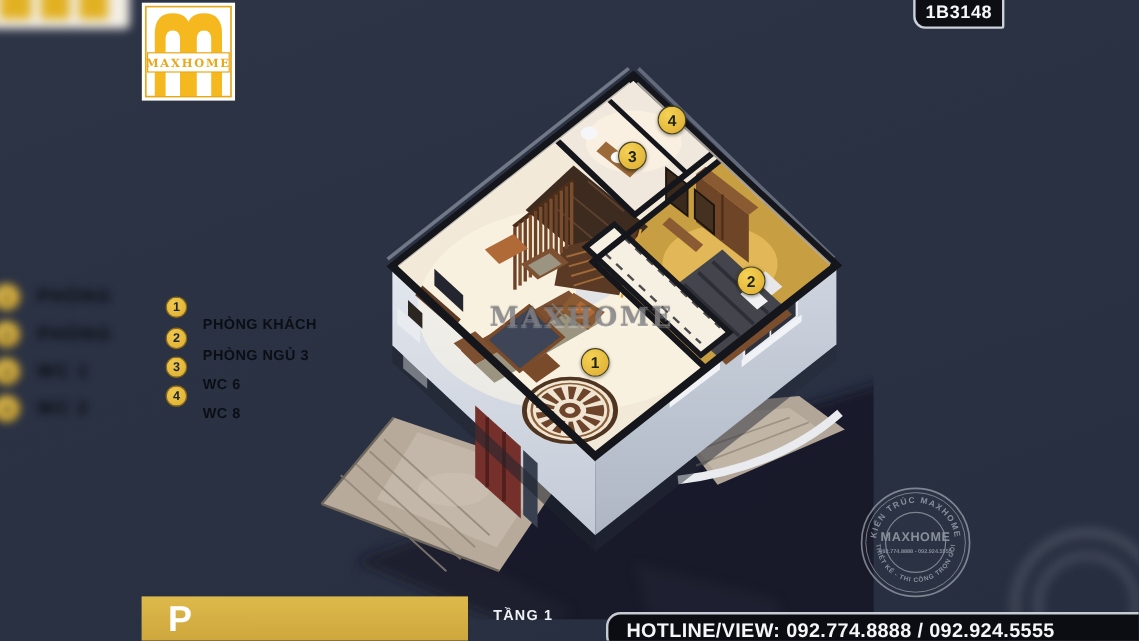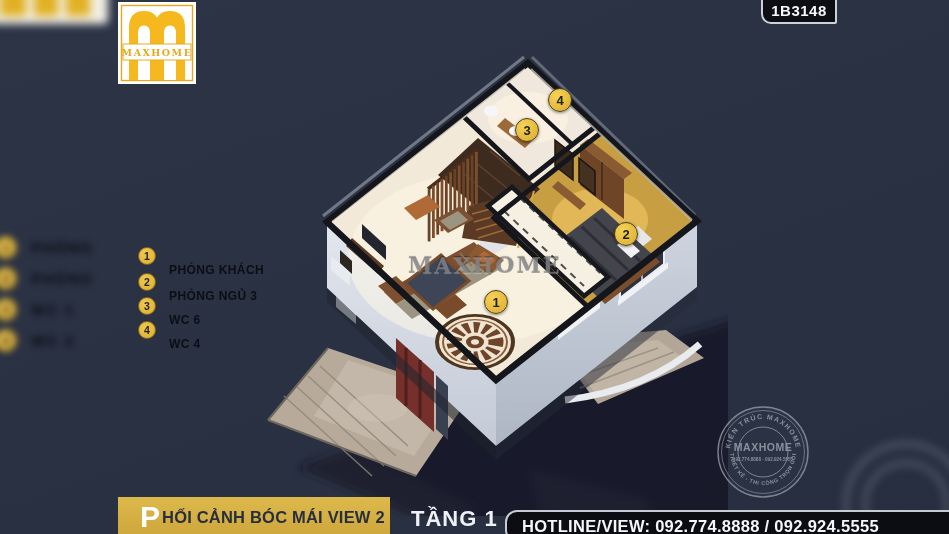--- a/index.html
+++ b/index.html
@@ -62,21 +62,21 @@
              border:2px solid rgba(165,171,182,.85);filter:blur(5px);}
   #seal-blur .inner{position:absolute;left:17px;top:17px;width:80px;height:80px;border-radius:50%;
                     border:2px solid rgba(165,171,182,.8);}
 
   
   #title-box{left:118px;top:497px;width:272px;height:40px;
              background:linear-gradient(180deg,#ddb94b,#cda53c);
              display:flex;align-items:center;padding-left:22px;box-sizing:border-box;}
   #title-box .cap{color:#ffffff;font-size:30px;font-weight:bold;line-height:26px;margin-right:2px;}
   #title-box .rest{color:#272e3e;font-size:16.5px;font-weight:bold;letter-spacing:.2px;white-space:nowrap;}
-  #floor-label{left:411px;top:506px;color:#eef1f6;font-size:22px;font-weight:bold;letter-spacing:1px;}
+  #floor-label{left:411px;top:506px;color:#eef1f6;font-size:12px;font-weight:bold;letter-spacing:1px;}
   #hotline{left:505px;top:510px;width:460px;height:28px;background:#0b0d12;
            border:2px solid #c7ccd4;border-radius:12px 0 0 12px;box-sizing:content-box;
            display:flex;align-items:center;padding-left:15px;}
   #hotline span{color:#f4f6f8;font-weight:bold;font-size:16.5px;letter-spacing:.3px;white-space:nowrap;}
 </style>
 </head>
 <body>
 
 <div id="stage">
 
@@ -130,21 +130,21 @@
     <div class="lg-row">
       <div class="lg-dot">2</div>
       <div class="lg-label">PHÒNG NGỦ 3</div>
     </div>
     <div class="lg-row">
       <div class="lg-dot">3</div>
       <div class="lg-label">WC 6</div>
     </div>
     <div class="lg-row">
       <div class="lg-dot">4</div>
-      <div class="lg-label">WC 4</div>
+      <div class="lg-label">WC 8</div>
     </div>
   </div>
 
   <svg class="abs" style="left:228px;top:48px;" width="500" height="468" viewBox="0 0 500 468">
     <defs>
       <filter id="soft" x="-30%" y="-30%" width="160%" height="160%">
           <feGaussianBlur stdDeviation="5"></feGaussianBlur>
         </filter>
       <filter id="soft2" x="-30%" y="-30%" width="160%" height="160%">
           <feGaussianBlur stdDeviation="2"></feGaussianBlur>
@@ -345,20 +345,19 @@
       <text x="0" y="9" text-anchor="middle" font-family="Liberation Sans, sans-serif" font-size="4.6" font-weight="bold" fill="#9aa1ac">092.774.8888 - 092.924.5555</text>
     </svg>
   </div>
 
   <div id="seal-blur" class="abs">
     <div class="inner"></div>
   </div>
 
   <div id="title-box" class="abs">
     <span class="cap">P</span>
-    <span class="rest">HỐI CẢNH BÓC MÁI VIEW 2</span>
   </div>
   <div id="floor-label" class="abs">TẦNG 1</div>
   <div id="hotline" class="abs">
     <span>HOTLINE/VIEW: 092.774.8888 / 092.924.5555</span>
   </div>
 
 </div>
 
 </body></html>

